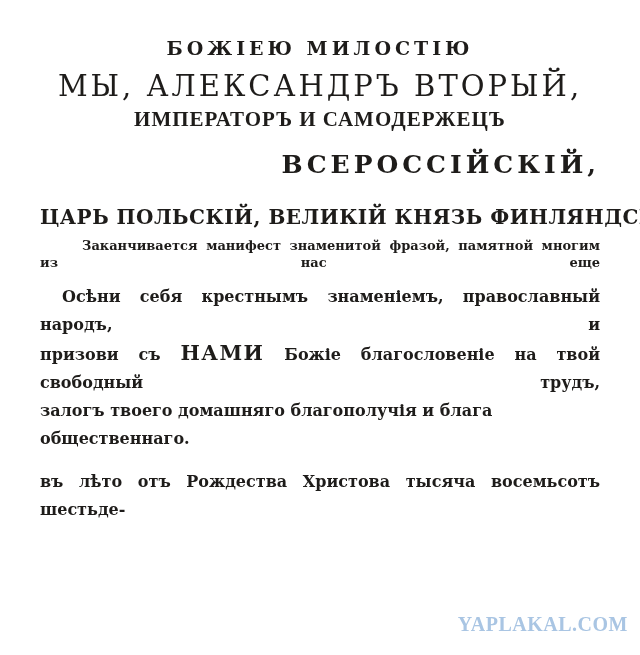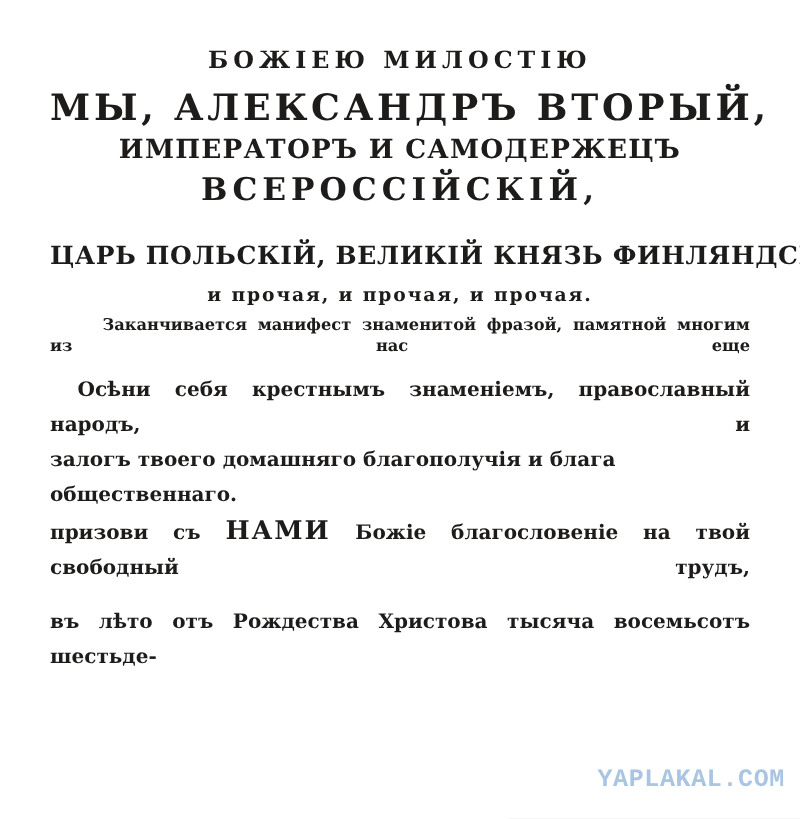--- a/index.html
+++ b/index.html
@@ -20,29 +20,29 @@
   }
   .col { padding: 0 40px; }
 
   
   .h-grace {
     margin-top: 36px; text-align: center;
     font-size: 19px; font-weight: bold; letter-spacing: 4px; line-height: 24px;
   }
   .h-we {
     margin-top: 8px; text-align: center;
-    font-size: 29px; font-weight: bold; letter-spacing: 3px; line-height: 36px;
+    font-size: 29px; font-weight: normal; letter-spacing: 3px; line-height: 36px;
     white-space: nowrap;
   }
   .h-emperor {
     margin-top: 1px; text-align: center;
-    font-size: 21px; font-weight: bold; letter-spacing: 1px; line-height: 28px;
+    font-size: 21px; font-weight: bold; letter-spacing: 1px; line-height: 28px; font-family: Liberation Serif, serif;
   }
   .h-allrussian {
-    margin-top: 3px; text-align: center;
+    margin-top: 16px; text-align: right;
     font-size: 25px; font-weight: bold; letter-spacing: 4px; line-height: 32px;
   }
   .h-tsar {
     margin-top: 23px; text-align: center;
     font-size: 20px; font-weight: bold; letter-spacing: 0.5px; line-height: 27px;
     white-space: nowrap;
   }
   .h-etc {
     margin-top: 9px; text-align: center;
     font-size: 15px; font-weight: bold; letter-spacing: 1.5px; line-height: 19px;
@@ -64,49 +64,48 @@
   
   .para { font-size: 16px; font-weight: bold; line-height: 28px; }
   .p1 { margin-top: 9px; }
   .p2 { margin-top: 15px; }
   .bline { text-align: justify; text-align-last: justify; }
   .bline.first { text-indent: 22px; margin-top: 12px; }
   .bline.last { text-align: left; text-align-last: left; }
 
   .watermark {
     position: absolute; right: 12px; bottom: 19px;
-    font-family: Liberation Mono, monospace;
+    font-family: Liberation Serif, serif;
     font-size: 20px; font-weight: bold; letter-spacing: 0.5px;
     color: var(--watermark);
   }
 </style>
 </head>
 <body>
 
 <div class="doc">
   <div class="col">
 
     <div class="h-grace">БОЖІЕЮ МИЛОСТІЮ</div>
     <div class="h-we">МЫ, АЛЕКСАНДРЪ ВТОРЫЙ,</div>
     <div class="h-emperor">ИМПЕРАТОРЪ И САМОДЕРЖЕЦЪ</div>
     <div class="h-allrussian">ВСЕРОССІЙСКІЙ,</div>
     <div class="h-tsar">ЦАРЬ ПОЛЬСКІЙ, ВЕЛИКІЙ КНЯЗЬ ФИНЛЯНДСКІЙ,</div>
-    <div class="h-etc">и прочая, и прочая, и прочая.</div>
 
 
     <div class="commentary">
       <div class="c1">Заканчивается манифест знаменитой фразой, памятной многим из нас еще</div>
     </div>
 
     <div class="para p1">
       <div class="bline first">Осѣни себя крестнымъ знаменіемъ, православный народъ, и</div>
-      <div class="bline last">залогъ твоего домашняго благополучія и блага общественнаго.</div>
       <div class="bline">
         <span>призови съ </span><span class="stencil">НАМИ</span><span> Божіе благословеніе на твой свободный трудъ,</span>
       </div>
+      <div class="bline last">залогъ твоего домашняго благополучія и блага общественнаго.</div>
     </div>
 
     <div class="para p2">
       <div class="bline">въ лѣто отъ Рождества Христова тысяча восемьсотъ шестьде-</div>
 
     </div>
 
   </div>
 
   <div class="watermark">YAPLAKAL.COM</div>

